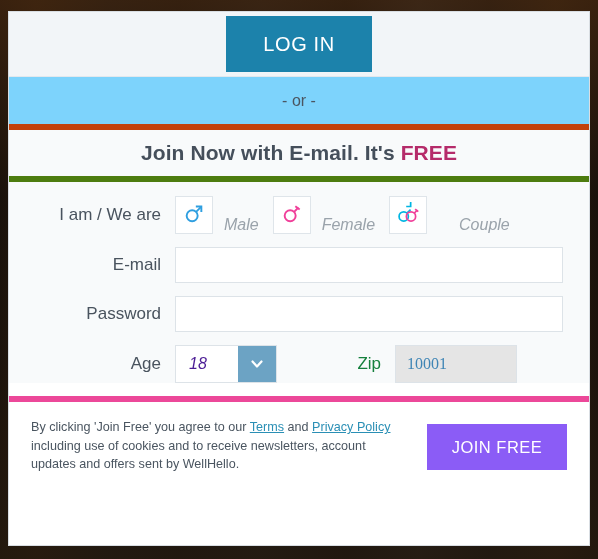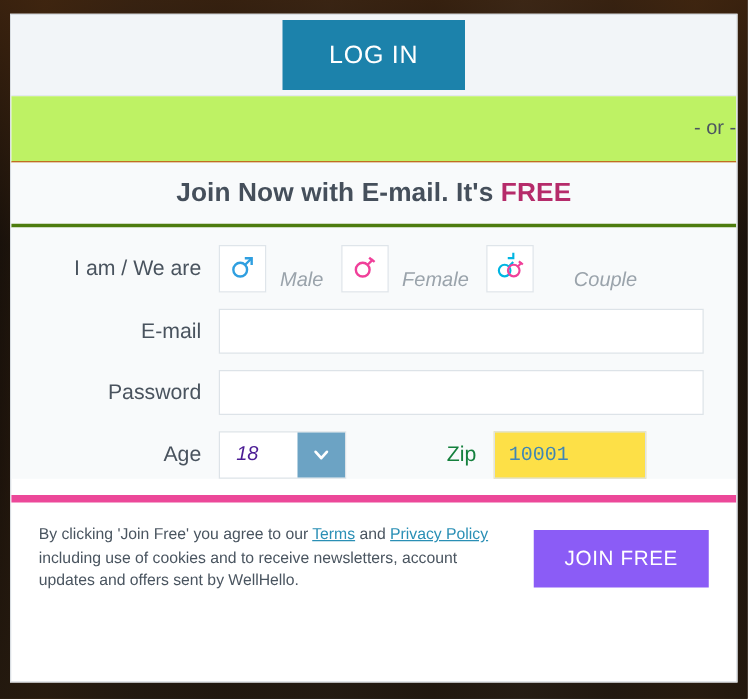--- a/index.html
+++ b/index.html
@@ -62,39 +62,39 @@
     width: 146px;
     height: 56px;
     font-size: 20px;
     letter-spacing: .6px;
     font-family: "Liberation Sans", sans-serif;
     cursor: pointer;
   }
 
   
   .or-band {
-    background: #bef264;
+    background: #7dd3fc;
     height: 53px;
     display: flex;
     align-items: center;
-    justify-content: flex-end;
+    justify-content: center;
     color: #4b5560;
     font-size: 16px;
-    border-bottom: 1px solid #c2410c;
+    border-bottom: 6px solid #c2410c;
     box-sizing: border-box;
   }
 
   
   .join-band {
     background: #f8fafb;
     height: 52px;
     display: flex;
     align-items: center;
     justify-content: center;
-    border-bottom: 3px solid #4d7c0f;
+    border-bottom: 6px solid #4d7c0f;
     box-sizing: border-box;
   }
   .join-heading {
     font-size: 21px;
     color: #454f5b;
     font-weight: bold;
     letter-spacing: .1px;
   }
   .join-heading .free {
     color: #b52b6a;
@@ -189,26 +189,26 @@
     text-align: right;
     padding-right: 14px;
     box-sizing: border-box;
     font-size: 17px;
     color: #15803d;
   }
   .zip-input {
     width: 122px;
     height: 38px;
     border: 1px solid #dde3e8;
-    background: #fde047;
+    background: #e5e5e5;
     box-sizing: border-box;
     font-size: 16px;
     color: #3f85b5;
     padding: 0 11px;
-    font-family: Liberation Mono, monospace;
+    font-family: Liberation Serif, serif;
     outline: none;
   }
 
   
   .footer {
     background: #ffffff;
     border-top: 6px solid #ec4899;
     padding: 16px 22px 0 22px;
     display: flex;
     align-items: flex-start;

